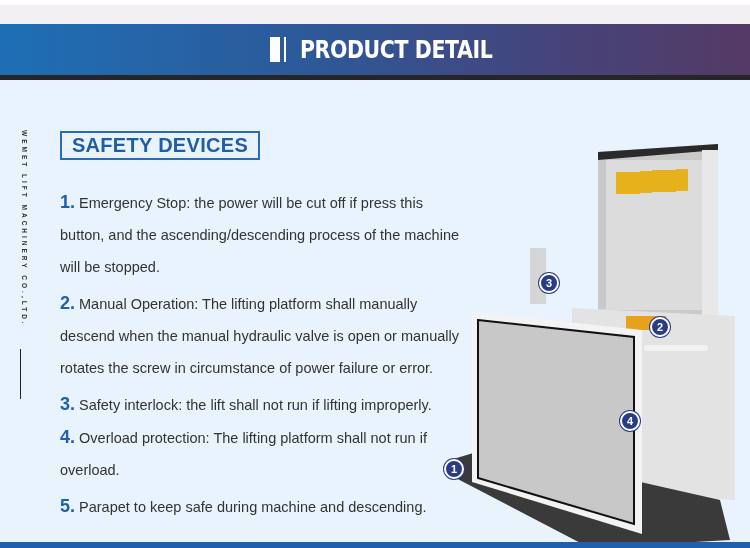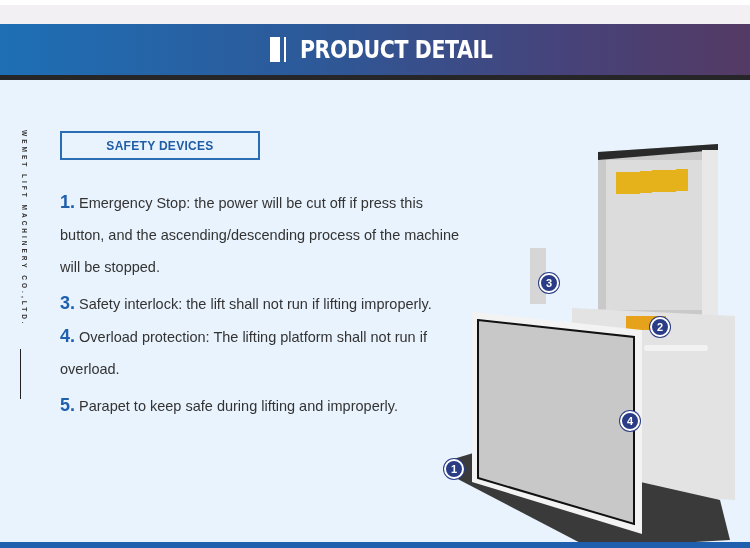--- a/index.html
+++ b/index.html
@@ -9,21 +9,21 @@
   .banner{position:absolute;left:0;top:24px;width:750px;height:51px;background:linear-gradient(90deg,#1e6fb5 0%,#2c5a9a 40%,#46437a 75%,#543a64 100%);}
   .banner-shadow{position:absolute;left:0;top:75px;width:750px;height:5px;background:#262628;}
   .banner-title{position:absolute;left:12px;top:0;width:750px;height:51px;display:flex;align-items:center;justify-content:center;}
   .bars{display:flex;align-items:center;margin-right:14px;}
   .bar-thick{width:10px;height:25px;background:#fff;}
   .bar-thin{width:2px;height:25px;background:#fff;margin-left:4px;}
   .title-text{color:#fff;font-family:"DejaVu Sans",sans-serif;font-weight:bold;font-size:25px;letter-spacing:-0.5px;transform:scaleX(0.82);transform-origin:left center;display:inline-block;width:205px;white-space:nowrap;}
   .vertical-brand{position:absolute;left:14px;top:130px;width:14px;height:210px;writing-mode:vertical-rl;font-size:6.5px;letter-spacing:3px;color:#333;font-weight:bold;}
   .vertical-line{position:absolute;left:20px;top:349px;width:1px;height:50px;background:#222;}
   .section-box{position:absolute;left:60px;top:131px;width:200px;height:29px;border:2px solid #2a6db3;box-sizing:border-box;display:flex;align-items:center;justify-content:center;}
-  .section-title{color:#1f5da5;font-weight:bold;font-size:12px;letter-spacing:0.3px;}
+  .section-title{color:#1f5da5;font-weight:bold;font-size:20px;letter-spacing:0.3px;}
   .items{position:absolute;left:60px;top:186px;width:410px;color:#333;font-size:14.5px;line-height:32px;}
   .item{margin:0;}
   .item .num{color:#1e5fae;font-weight:bold;font-size:18px;}
   .product{position:absolute;left:420px;top:130px;width:330px;height:418px;}
   .bottom-bar{position:absolute;left:0;top:542px;width:750px;height:6px;background:#1e5fae;}
   .badge{position:absolute;width:16px;height:16px;border-radius:50%;background:#2a3c86;border:2px solid #fff;box-shadow:0 0 0 1px #2a3c86;color:#fff;font-size:11px;font-weight:bold;display:flex;align-items:center;justify-content:center;}
 </style>
 </head>
 <body>
 
@@ -43,23 +43,24 @@
 
 <div class="vertical-brand">WEMET LIFT MACHINERY CO.,LTD.</div>
 <div class="vertical-line"></div>
 
 <div class="section-box">
   <span class="section-title">SAFETY DEVICES</span>
 </div>
 
 <div class="items">
   <p class="item"><span class="num">1.</span><span> Emergency Stop: the power will be cut off if press this button, and the ascending/descending process of the machine will be stopped.</span></p>
+  <p class="item" style="margin-top:4px"><span class="num">2.</span><span> Manual Operation: The lifting platform shall manually descend when the manual hydraulic valve is open or manually rotates the screw in circumstance of power failure or error.</span></p>
   <p class="item" style="margin-top:4px"><span class="num">3.</span><span> Safety interlock: the lift shall not run if lifting improperly.</span></p>
   <p class="item"><span class="num">4.</span><span> Overload protection: The lifting platform shall not run if overload.</span></p>
-  <p class="item" style="margin-top:4px"><span class="num">5.</span><span> Parapet to keep safe during lifting and improperly.</span></p>
+  <p class="item" style="margin-top:4px"><span class="num">5.</span><span> Parapet to keep safe during machine and descending.</span></p>
 </div>
 
 <div class="product">
   <svg width="330" height="418" viewBox="0 0 330 418">
 
     <polygon points="178,22 298,14 298,400 178,400" fill="#c9c9c9"></polygon>
     <polygon points="178,22 298,14 298,20 178,30" fill="#2a2a2a"></polygon>
     <rect x="186" y="30" width="96" height="150" fill="#dcdcdc"></rect>
     <rect x="282" y="20" width="16" height="180" fill="#e8e8e8"></rect>
 

